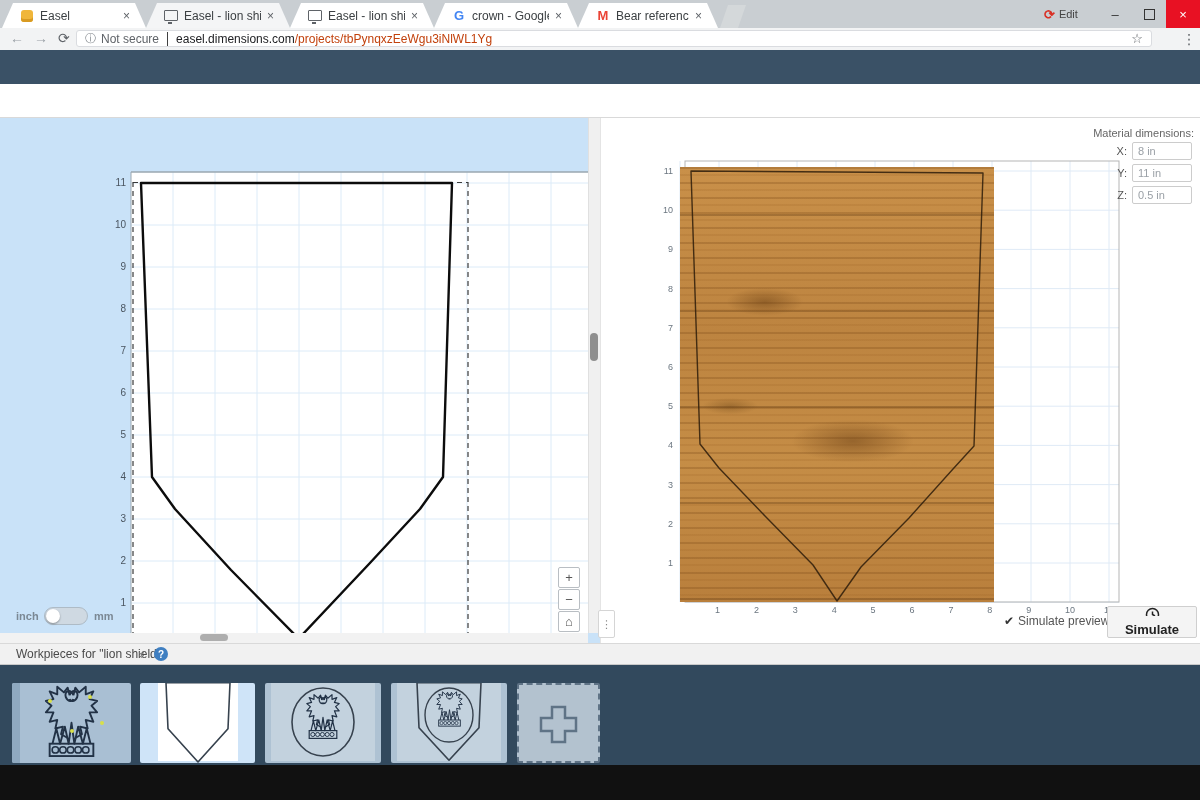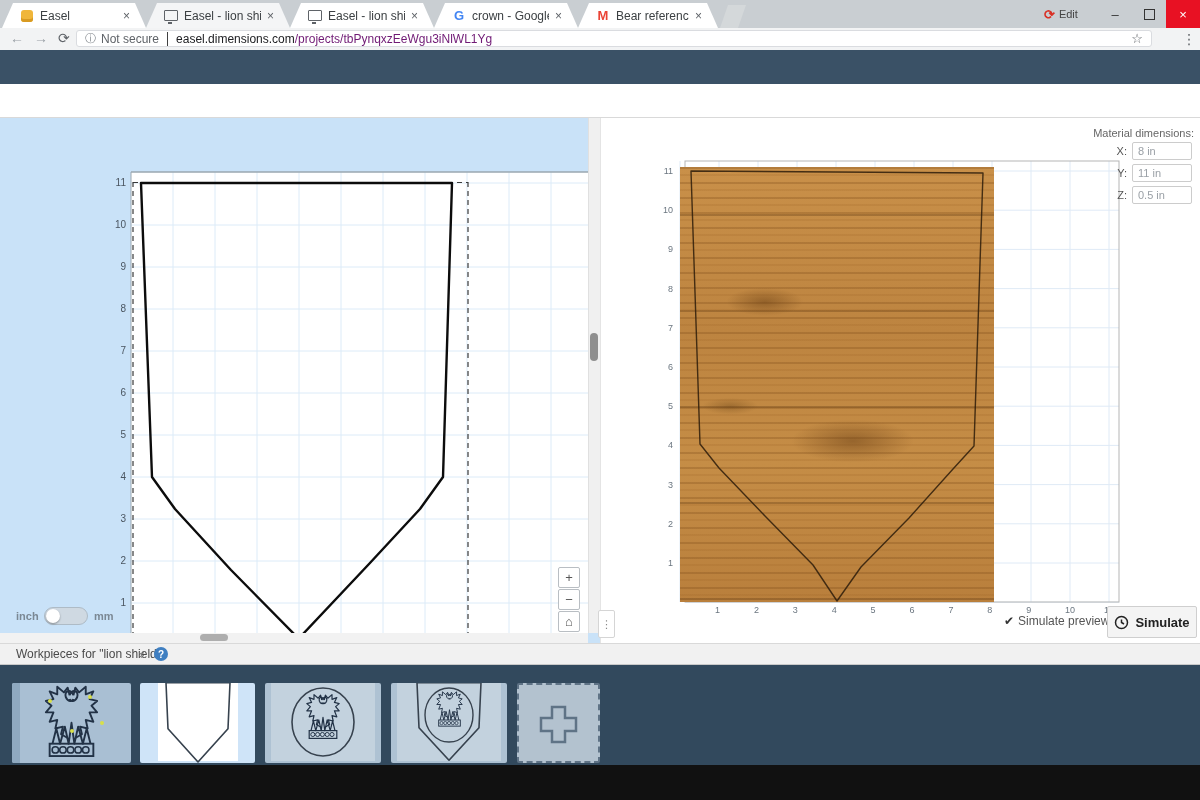--- a/index.html
+++ b/index.html
@@ -33,21 +33,21 @@
 
   
   .addrbar{left:0;top:28px;width:1200px;height:22px;background:#f2f3f4;border-bottom:1px solid #cfd1d2;}
   .nav-ico{top:2px;font-size:14px;color:#9aa0a6;}
   .nav-ico.dark{color:#5f6368;}
   .omnibox{left:76px;top:2px;width:1076px;height:17px;background:#fff;border:1px solid #dadce0;border-radius:3px;
            display:flex;align-items:center;padding:0 8px;box-sizing:border-box;}
   .omni-info{font-size:11px;color:#80868b;margin-right:5px;}
   .omni-sec{font-size:12px;color:#5f6368;padding-right:8px;border-right:1px solid #404040;margin-right:8px;}
   .omni-host{font-size:12px;color:#202124;}
-  .omni-path{font-size:12px;color:#701a75;}
+  .omni-path{font-size:12px;color:#c2410c;}
   .omni-star{margin-left:auto;font-size:13px;color:#5f6368;}
   .kebab{left:1182px;top:3px;font-size:14px;color:#5f6368;letter-spacing:0;}
 
   
   .eheader{left:0;top:50px;width:1200px;height:34px;background:#3a5166;}
   .elogo{left:8px;top:55px;}
   .etitle{left:44px;top:56px;font-size:19px;color:#fff;}
   .etitle-star{left:126px;top:58px;font-size:14px;color:#90a4b4;}
   .emenu{top:61px;font-size:13px;color:#e7edf2;}
   .estatus{left:344px;top:61px;font-size:13px;color:#8fa5b6;}
@@ -93,21 +93,21 @@
       radial-gradient(ellipse 55px 20px at 27% 31%, rgba(96,55,14,.45), rgba(96,55,14,0) 70%),
       radial-gradient(ellipse 85px 30px at 55% 63%, rgba(105,62,20,.5), rgba(105,62,20,0) 72%),
       radial-gradient(ellipse 40px 12px at 16% 55%, rgba(96,58,16,.35), rgba(96,58,16,0) 70%),
       repeating-linear-gradient(180deg, rgba(122,72,22,.28) 0 2px, rgba(0,0,0,0) 2px 7px, rgba(158,100,38,.20) 7px 9px, rgba(0,0,0,0) 9px 15px),
       repeating-linear-gradient(180deg, rgba(0,0,0,0) 0 47px, rgba(84,48,12,.30) 47px 49px, rgba(0,0,0,0) 49px 96px),
       linear-gradient(180deg,#c99049 0%,#bd8440 38%,#c58d46 68%,#b97f3c 100%);}
   .ptick{position:absolute;font-size:9px;color:#6b7680;}
   .detchk{left:403px;top:496px;font-size:12px;color:#555;}
   .detchk .ck{color:#333;margin-right:4px;}
   .simbtn{left:506px;top:488px;width:88px;height:30px;background:#f4f4f4;border:1px solid #cfcfcf;border-radius:2px;
-          display:flex;align-items:center;justify-content:center;gap:6px;}
+          display:flex;align-items:center;justify-content:center;gap:6px;flex-direction:column;}
   .simbtn .slab{font-size:13px;color:#222;font-weight:bold;}
   .divdots{left:598px;top:610px;width:15px;height:26px;background:#fff;border:1px solid #d5d5d5;border-radius:2px;
            display:flex;align-items:center;justify-content:center;font-size:11px;color:#888;letter-spacing:0;}
 
   
   .workbar{left:0;top:643px;width:1200px;height:22px;background:#f1f1f1;border-top:1px solid #d9d9d9;border-bottom:1px solid #c9c9c9;box-sizing:border-box;}
   .workbar .wtitle{left:16px;top:3px;font-size:12px;color:#4a4a4a;}
   .wchev{left:138px;top:4px;font-size:12px;color:#777;display:inline-block;transform:rotate(-90deg);}
   .whelp{left:154px;top:3px;width:14px;height:14px;border-radius:50%;background:#3f7fc1;color:#fff;font-size:10px;font-weight:bold;
          display:flex;align-items:center;justify-content:center;}

